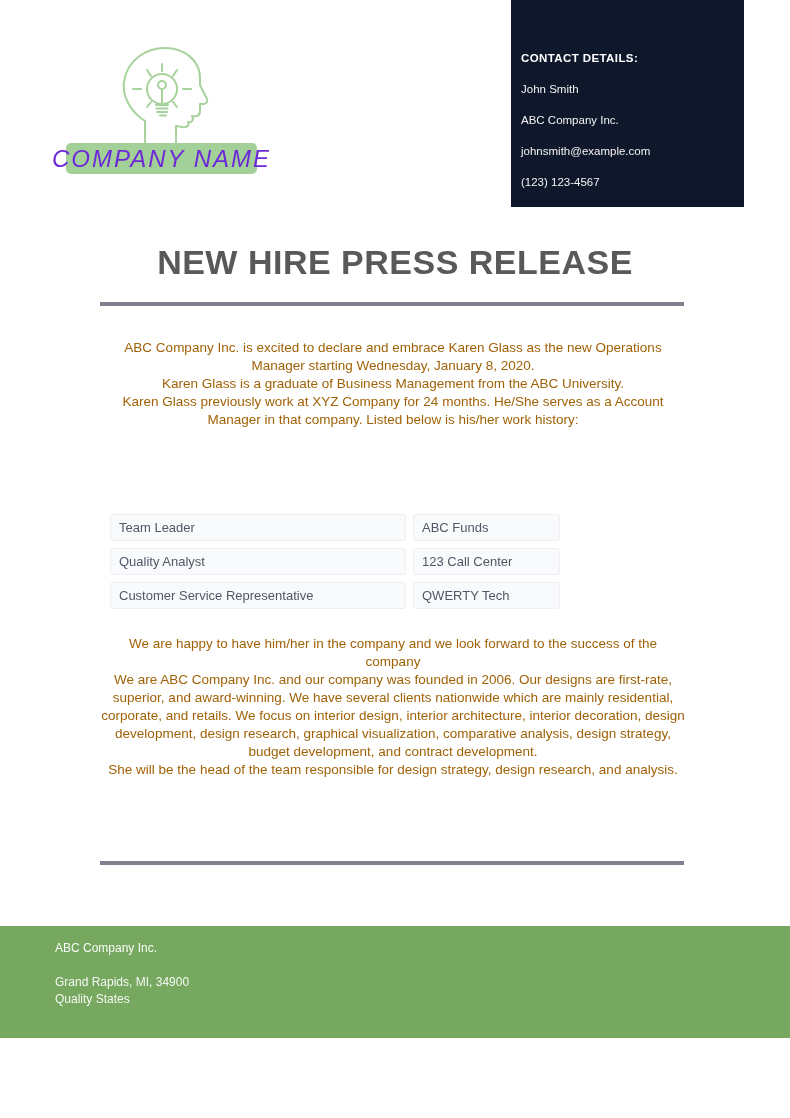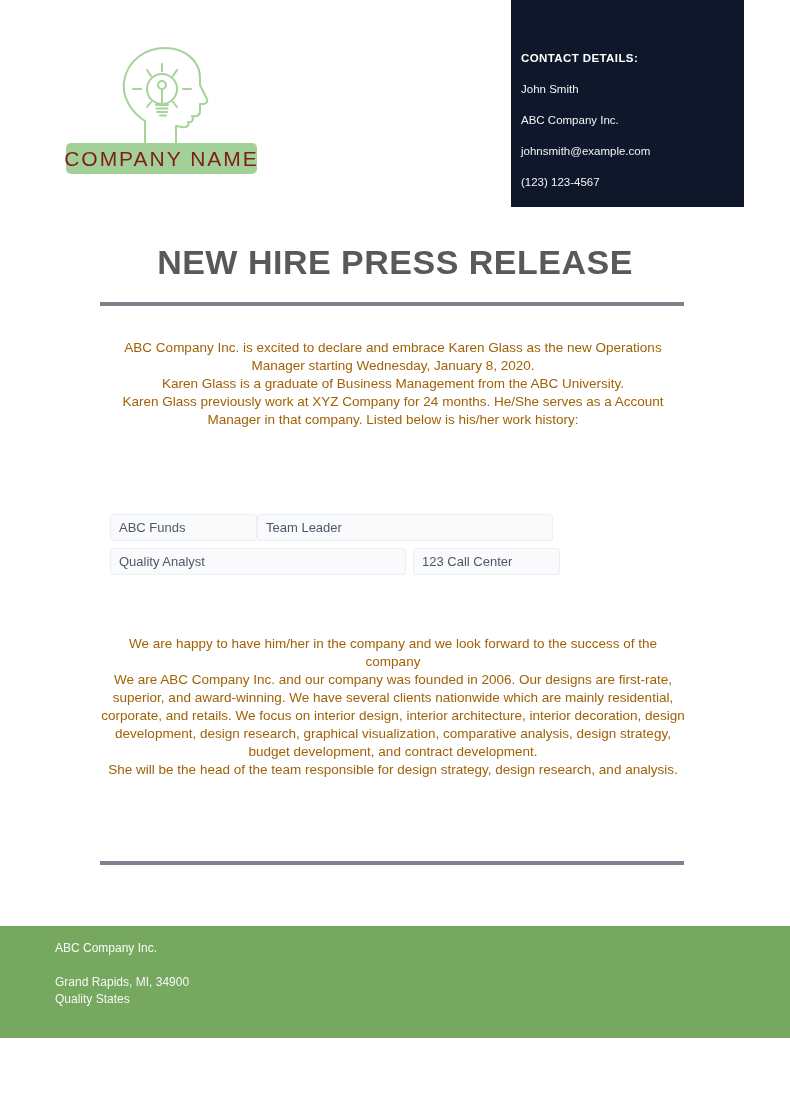--- a/index.html
+++ b/index.html
@@ -28,22 +28,22 @@
   }
 
   .logo { position: absolute; left: 0; top: 0; width: 320px; height: 200px; }
   .logo-icon { position: absolute; left: 115px; top: 45px; }
   .logo-banner {
     position: absolute; left: 66px; top: 143px; width: 191px; height: 31px;
     background: #a3d098; border-radius: 5px;
     display: flex; align-items: center; justify-content: center;
   }
   .logo-banner span {
-    color: #7f1d1d; font-size: 21px; font-weight: 300;
-    letter-spacing: 2px; white-space: nowrap;
+    color: #6d28d9; font-size: 24px; font-weight: 300;
+    letter-spacing: 2px; white-space: nowrap; font-style: italic;
   }
 
   
   .title {
     position: absolute; left: 0; top: 242px; width: 790px; margin: 0;
     text-align: center; font-size: 34px; line-height: 40px;
     font-weight: bold; color: #595959; letter-spacing: 0.5px;
   }
   .divider {
     position: absolute; left: 100px; width: 584px; height: 4px;
@@ -129,26 +129,30 @@
   <div class="divider divider-top"></div>
 
   <section class="paragraph intro">
     <p>ABC Company Inc. is excited to declare and embrace Karen Glass as the new Operations Manager starting Wednesday, January 8, 2020.</p>
     <p>Karen Glass is a graduate of Business Management from the ABC University.</p>
     <p>Karen Glass previously work at XYZ Company for 24 months. He/She serves as a Account Manager in that company. Listed below is his/her work history:</p>
   </section>
 
   <section class="work-history">
     <div class="wh-row">
+      <div class="wh-cell position">Team Leader</div>
       <div class="wh-cell company">ABC Funds</div>
-      <div class="wh-cell position">Team Leader</div>
     </div>
     <div class="wh-row">
       <div class="wh-cell position">Quality Analyst</div>
       <div class="wh-cell company">123 Call Center</div>
+    </div>
+    <div class="wh-row">
+      <div class="wh-cell position">Customer Service Representative</div>
+      <div class="wh-cell company">QWERTY Tech</div>
     </div>
   </section>
 
   <section class="paragraph closing">
     <p>We are happy to have him/her in the company and we look forward to the success of the company</p>
     <p>We are ABC Company Inc. and our company was founded in 2006. Our designs are first-rate, superior, and award-winning. We have several clients nationwide which are mainly residential, corporate, and retails. We focus on interior design, interior architecture, interior decoration, design development, design research, graphical visualization, comparative analysis, design strategy, budget development, and contract development.</p>
     <p>She will be the head of the team responsible for design strategy, design research, and analysis.</p>
   </section>
 
   <div class="divider divider-bottom"></div>

